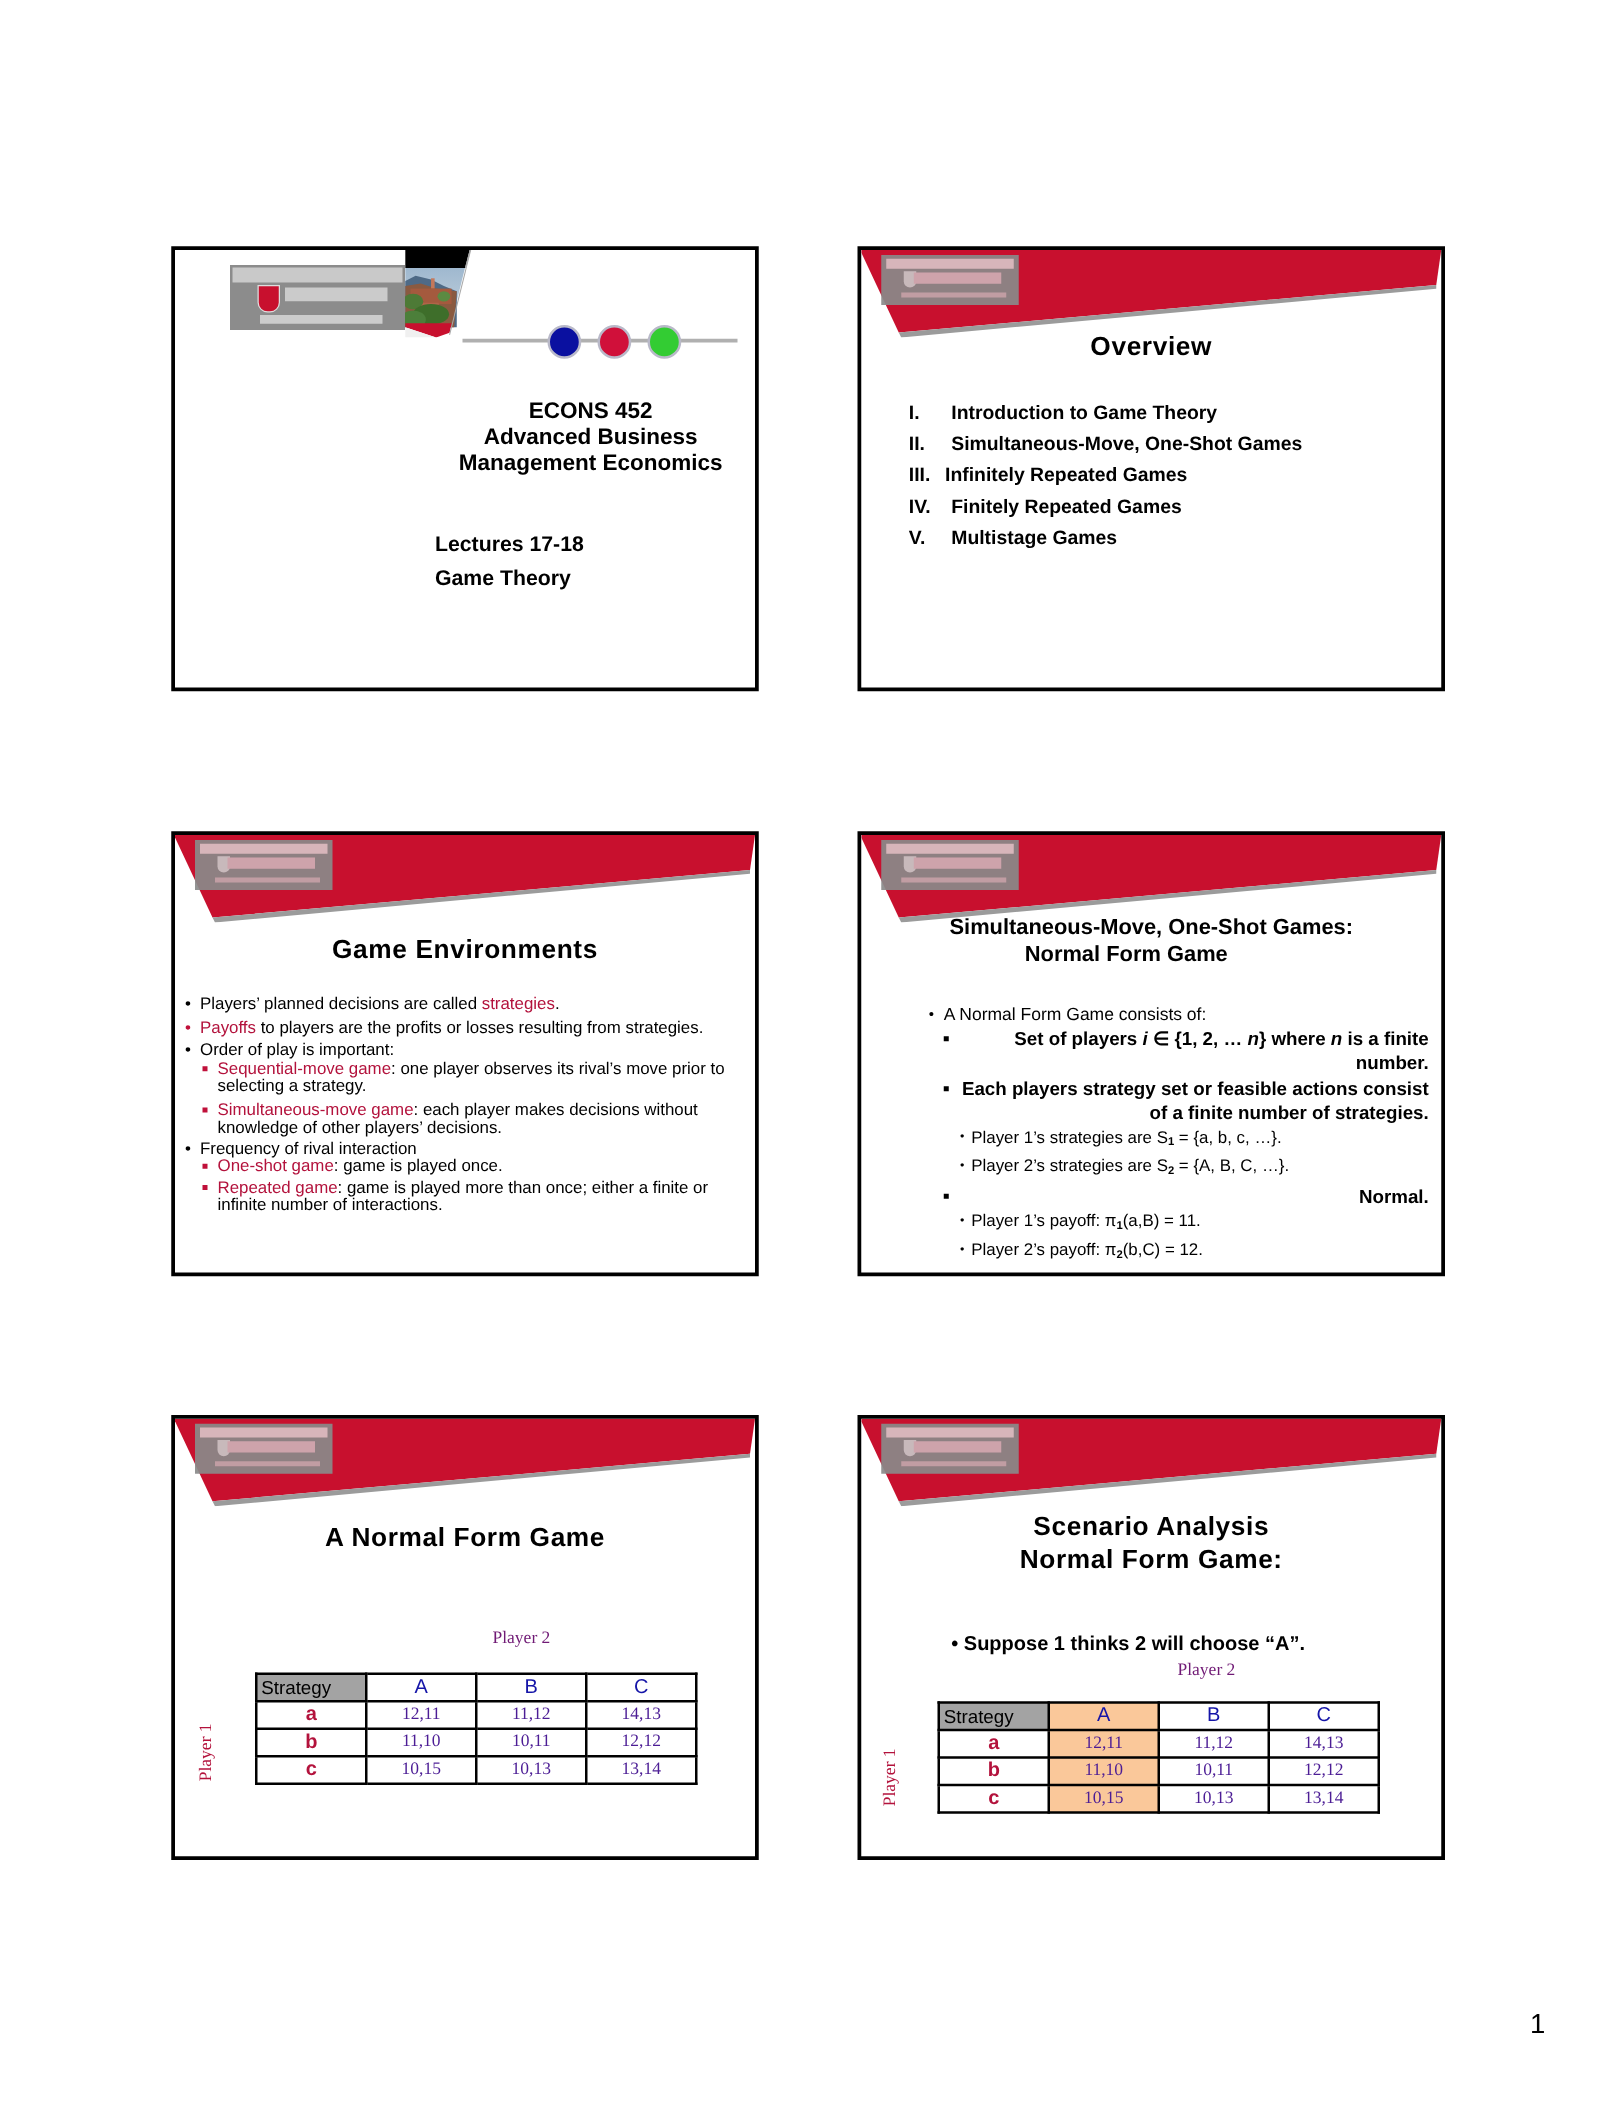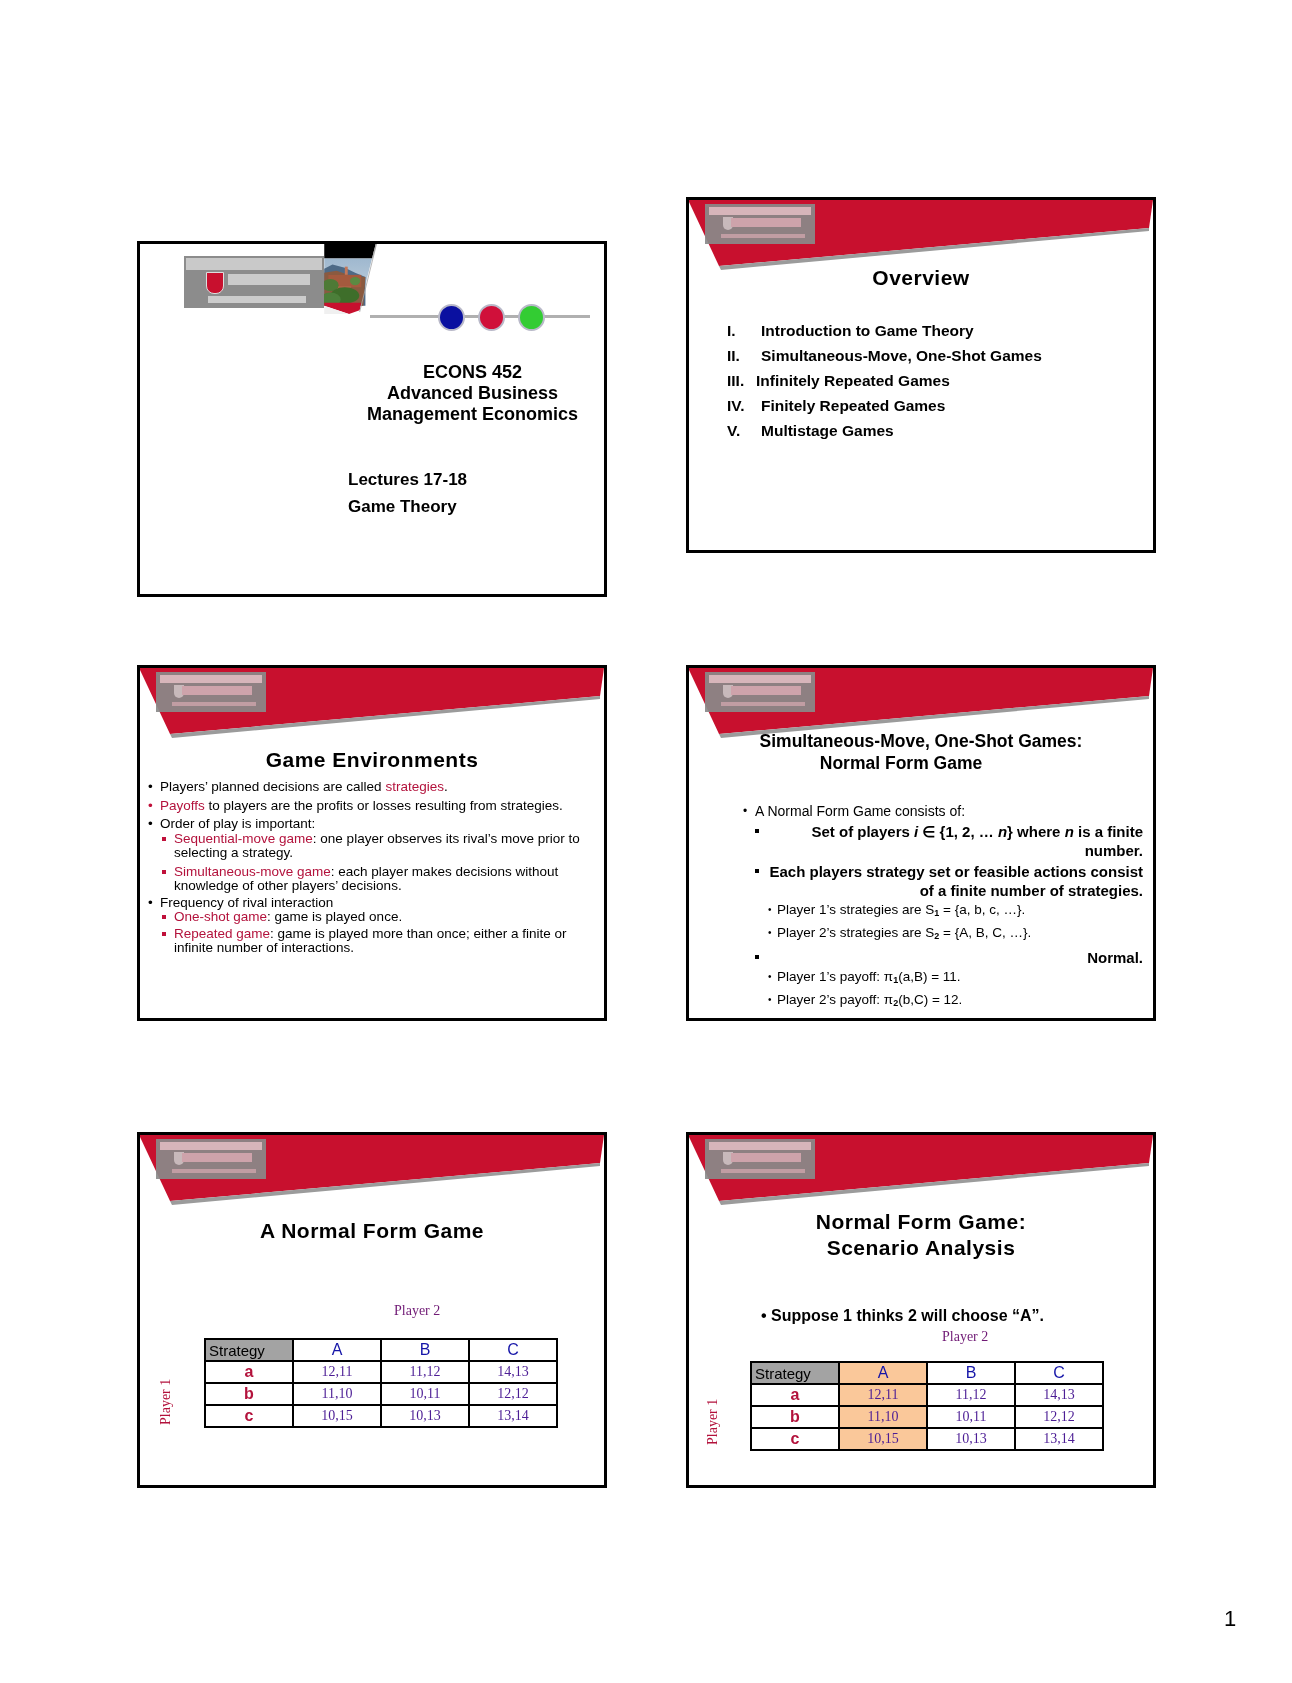--- a/index.html
+++ b/index.html
@@ -1,20 +1,20 @@
 <!DOCTYPE html>
 <html><head>
 <meta charset="utf-8">
 <style>
   html, body { margin: 0; padding: 0; background: #ffffff; }
   body { width: 1292px; height: 1683px; position: relative; overflow: hidden;
          font-family: "Liberation Sans", sans-serif; color: #000; }
   .slide { position: absolute; width: 464px; height: 350px; border: 3px solid #000;
            background: #fff; overflow: hidden; }
-  .s1 { left: 137px; top: 197px; margin-top: 44px; }
+  .s1 { left: 137px; top: 197px; }
   .s2 { left: 686px; top: 197px; }
   .s3 { left: 137px; top: 665px; }
   .s4 { left: 686px; top: 665px; }
   .s5 { left: 137px; top: 1132px; }
   .s6 { left: 686px; top: 1132px; }
 
   
   .band { position: absolute; left: 0; top: 0; width: 464px; height: 70px; }
   .logo-small { position: absolute; left: 16px; top: 4px; width: 110px; height: 40px;
                 background: #8a8a8a; opacity: .92; }
@@ -39,21 +39,21 @@
   .dot.green { left: 378px; background: #33cc33; }
   .s1 .course { position: absolute; left: 205px; top: 118px; width: 255px; text-align: center; font-weight: bold; font-size: 18px; line-height: 21px; }
   .s1 .lect { position: absolute; left: 208px; top: 222px; font-weight: bold; font-size: 17px; line-height: 27px; }
 
   
   .ov-list { position: absolute; left: 38px; top: 118px; font-weight: bold; font-size: 15.5px; line-height: 25px; }
   .ov-list .row { white-space: nowrap; }
   .ov-list .num { display: inline-block; width: 34px; }
 
   
-  .ge-body { position: absolute; left: 8px; top: 112px; right: 6px; font-size: 13.5px; line-height: 14.5px; }
+  .ge-body { position: absolute; left: 8px; top: 128px; right: 6px; font-size: 13.5px; line-height: 14.5px; }
   .ge-body .b { position: relative; padding-left: 12px; margin-bottom: 4px; }
   .ge-body .b::before { content: "•"; position: absolute; left: 0; top: 0; }
   .ge-body .b.redbullet::before { color: #c0103a; }
   .ge-body .sb { position: relative; padding-left: 26px; margin-bottom: 2px; }
   .ge-body .sb::before { content: ""; position: absolute; left: 14px; top: 5px; width: 4px; height: 4px; background: #c0103a; }
   .hl { color: #b3123c; }
 
   
   .nf-title { position: absolute; left: 0; top: 62px; width: 100%; text-align: center; font-weight: bold; font-size: 17.5px; line-height: 22px; }
   .nf-title .l2 { display: block; padding-right: 40px; }
@@ -255,22 +255,22 @@
     <polygon points="0,0 464,0 460,28 30,66 0,2" fill="#c8102e"></polygon>
     <polygon points="30,66 460,28 460,31 32,70" fill="#9b9b9b"></polygon>
   </svg>
   <div class="logo-small">
     <div class="l1"></div>
       <div class="shield"></div>
       <div class="l2"></div>
       <div class="l3"></div>
   </div>
   <div class="title" style="top:74px; line-height:26px;">
+    <div>Scenario Analysis</div>
     <div>Normal Form Game:</div>
-    <div>Scenario Analysis</div>
   </div>
   <div class="bullet">Suppose 1 thinks 2 will choose “A”.</div>
   <div class="p2" style="left:253px; top:194px;">Player 2</div>
   <div class="p1" style="left:16px; top:310px;">Player 1</div>
   <table class="game" style="left:61px; top:226px;">
     <tbody>
         <tr>
       <td class="hdr-strategy">Strategy</td>
       <td class="col shade">A</td>
       <td class="col">B</td>

